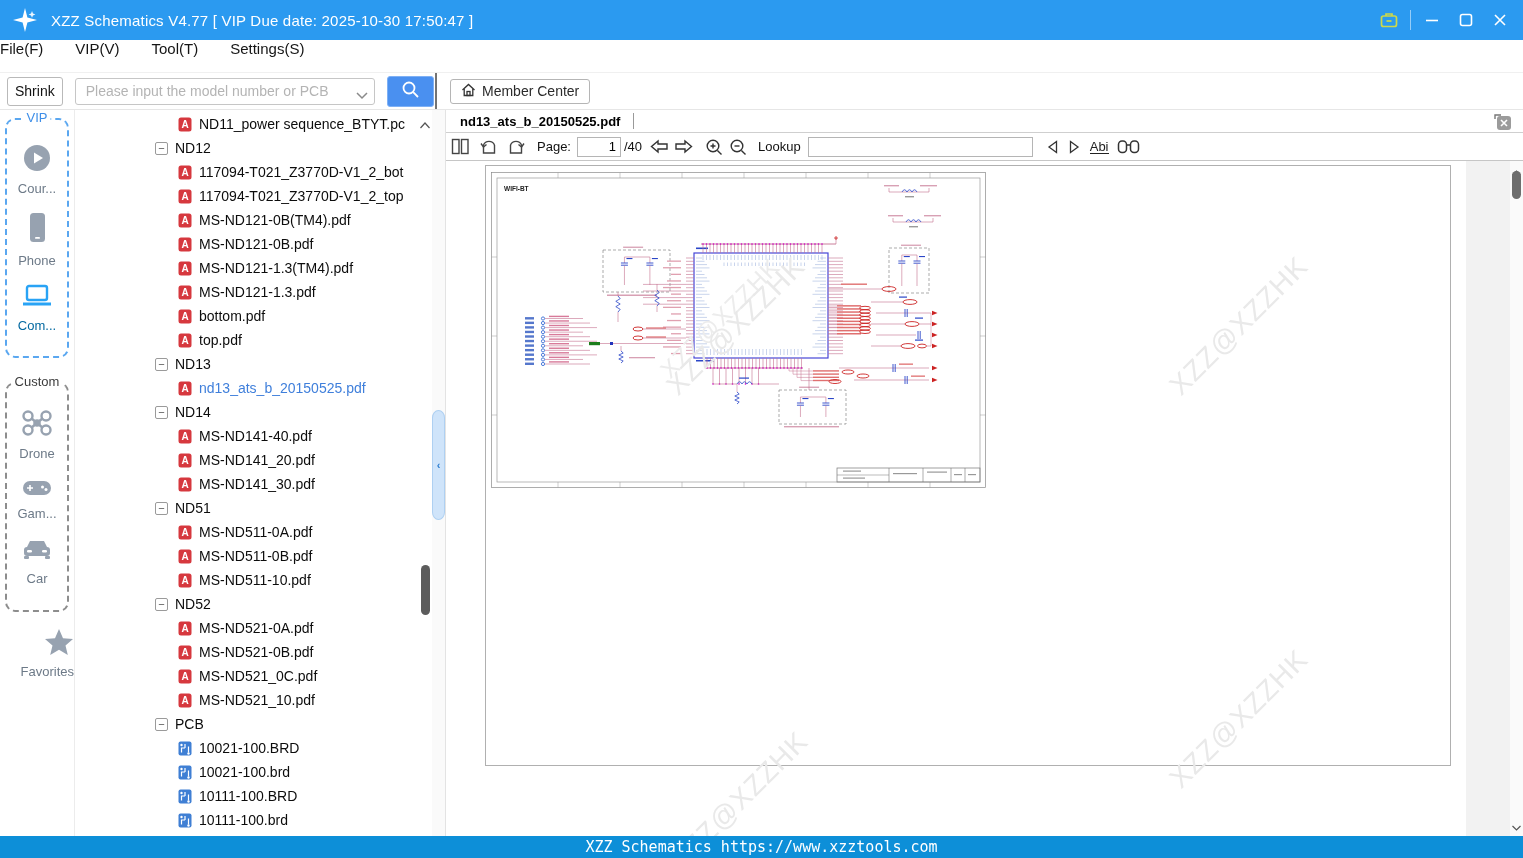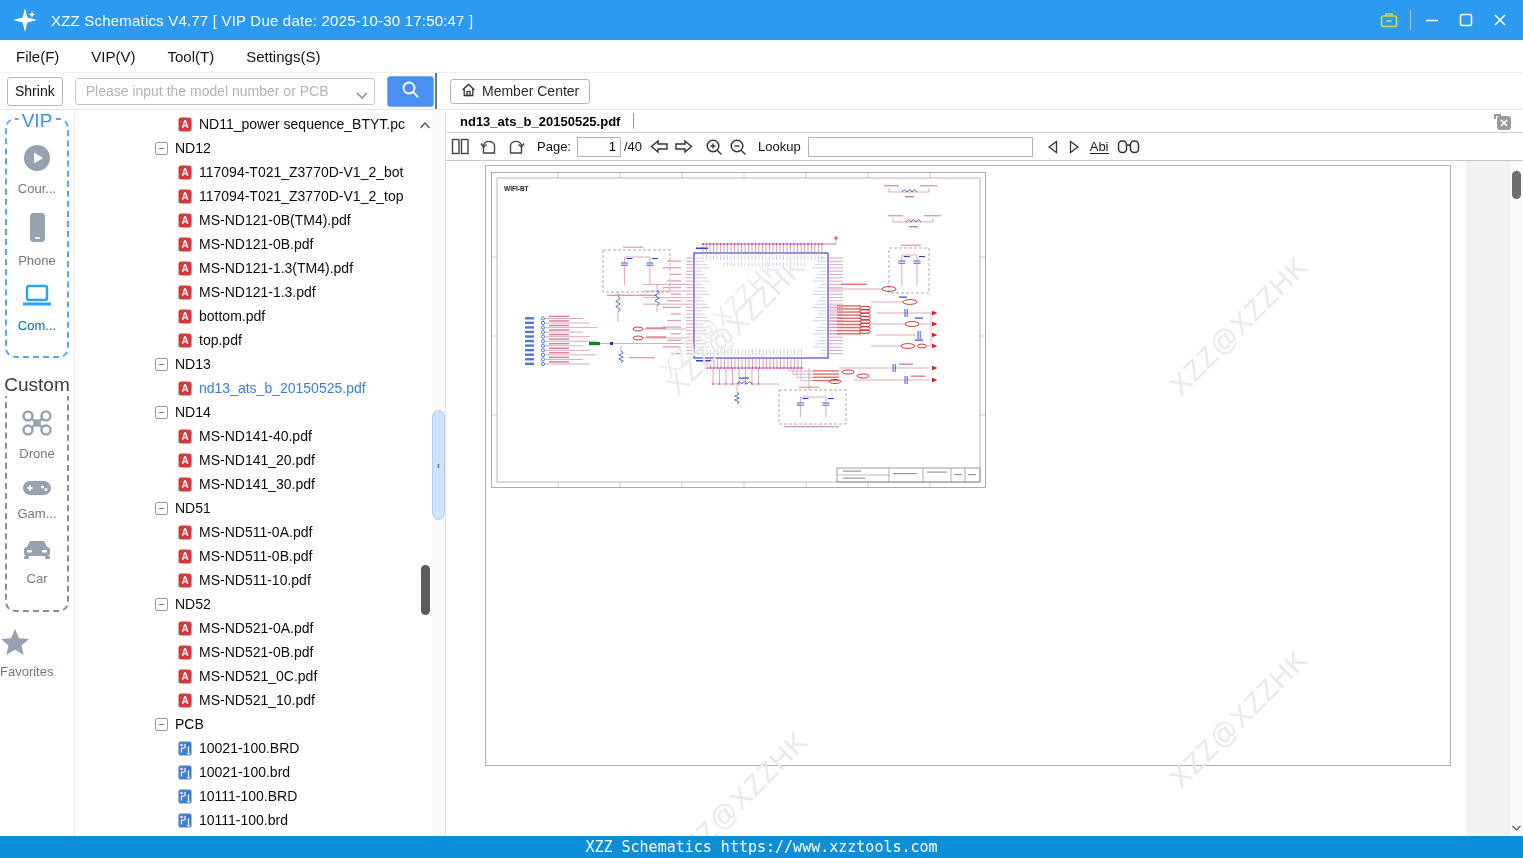--- a/index.html
+++ b/index.html
@@ -8,47 +8,47 @@
 
   
   .titlebar{position:absolute;top:0;left:0;right:0;height:40px;background:#2b9af0;display:flex;align-items:center;color:#fff}
   .titlebar .logo{margin-left:11px;display:flex;align-items:center}
   .titlebar .apptitle{margin-left:12px;font-size:15px;letter-spacing:.2px}
   .wincontrols{position:absolute;right:6px;top:0;height:40px;display:flex;align-items:center}
   .winbtn{width:34px;height:40px;display:flex;align-items:center;justify-content:center}
   .winsep{width:1px;height:20px;background:rgba(255,255,255,.5);margin:0 4px}
 
   
-  .menubar{position:absolute;top:40px;left:0;right:0;height:33px;background:#fff;display:flex;align-items:center;padding-left:16px;gap:32px;font-size:15px;color:#151515;border-bottom:1px solid #f0f0f0}
+  .menubar{position:absolute;top:40px;left:0;right:0;height:33px;background:#fff;display:flex;padding-left:0;gap:32px;font-size:15px;color:#151515;border-bottom:1px solid #f0f0f0}
   .menubar span{cursor:default}
 
   
   .searchrow{position:absolute;top:73px;left:0;right:0;height:37px;background:#fff;display:flex;align-items:center;border-bottom:1px solid #e6e6e6}
   .searchleft{width:437px;height:100%;display:flex;align-items:center;border-right:2px solid #737373;flex:0 0 auto}
   .shrinkbtn{margin-left:7px;height:29px;padding:0 7px;border:1px solid #b9b9b9;border-radius:3px;background:#fff;font-size:14px;color:#111;display:flex;align-items:center}
   .searchbox{position:relative;margin-left:12px;width:300px;height:27px}
   .searchbox input{width:100%;height:100%;border:1px solid #c6c6c6;border-radius:3px;padding:0 26px 0 10px;font-size:14px;color:#333;font-family:"Liberation Sans",sans-serif}
   .searchbox input::placeholder{color:#b4b4b4}
   .searchbox .chev{position:absolute;right:7px;top:8px}
   .searchbtn{margin-left:12px;width:47px;height:31px;border:1px solid #7eb0f5;border-radius:3px;background:#4a90f0;display:flex;align-items:center;justify-content:center}
   .membercenter{margin-left:13px;height:25px;border:1px solid #b5b5b5;border-radius:3px;background:#fff;display:flex;align-items:center;gap:6px;padding:0 10px;font-size:14px;color:#2b2b2b}
 
   
   .iconbar{position:absolute;top:110px;left:0;width:75px;bottom:22px;background:#fff;border-right:1px solid #ececec}
   .sgroup{position:absolute;left:5px;width:64px;border-radius:10px}
   .sgroup.vip{top:8px;height:240px;border:2px dashed #5aa7f0}
   .sgroup.custom{top:272px;height:230px;border:2px dashed #8d8d8d}
-  .sgroup .glabel{position:absolute;top:-10px;left:50%;transform:translateX(-50%);background:#fff;padding:0 3px;font-size:19px;white-space:nowrap}
+  .sgroup .glabel{position:absolute;top:-10px;left:50%;transform:translateX(-50%);background:#fff;padding:0 3px;font-size:13px;white-space:nowrap}
   .sgroup.vip .glabel{color:#3f8fe8}
   .sgroup.custom .glabel{color:#3c3c3c}
   .sitems{display:flex;flex-direction:column;align-items:center;justify-content:space-evenly;height:100%;padding:8px 0}
   .sitem{display:flex;flex-direction:column;align-items:center;gap:4px}
   .sitem .slabel{font-size:13px;color:#6d7a88;white-space:nowrap}
   .sitem.active .slabel{color:#0369a1}
-  .favorites{position:absolute;top:518px;left:0;width:74px;display:flex;flex-direction:column;align-items:flex-start;gap:4px}
+  .favorites{position:absolute;top:518px;left:0;width:74px;display:flex;flex-direction:column;align-items:flex-end;gap:4px}
   .favorites .slabel{font-size:13px;color:#6d7a88}
 
   
   .tree{position:absolute;top:110px;left:75px;width:357px;bottom:22px;background:#fff;overflow:hidden;font-size:14px;color:#0c0c0c}
   .trow{height:24px;display:flex;align-items:center;gap:7px;white-space:nowrap;cursor:default}
   .trow.group{padding-left:80px}
   .trow.file{padding-left:103px}
   .trow.sel .tlabel{color:#3f7fdb}
   .twisty{width:13px;height:13px;border:1px solid #9a9a9a;border-radius:2px;color:#555;font-size:11px;line-height:11px;display:flex;align-items:center;justify-content:center;flex:0 0 auto}
   .ficon{display:flex;flex:0 0 auto}

